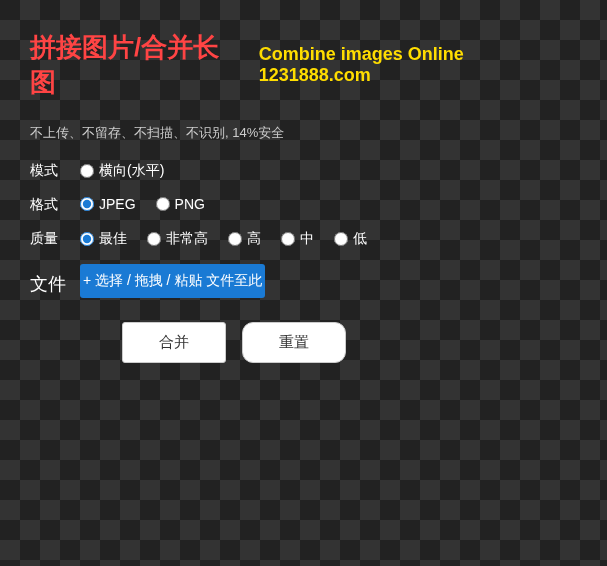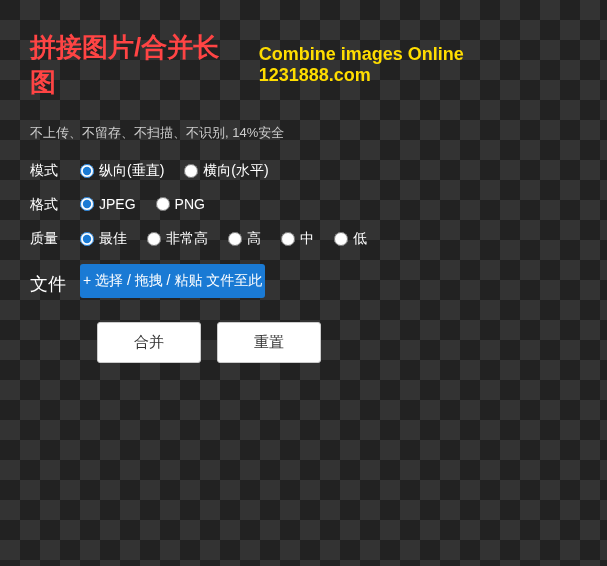--- a/index.html
+++ b/index.html
@@ -106,21 +106,21 @@
       padding: 8px 3px;
       font-size: 14px;
       font-family: "Microsoft YaHei", "SimHei", Arial, sans-serif;
       cursor: pointer;
       border-radius: 3px;
     }
 
     .action-row {
       display: flex;
       gap: 16px;
-      margin-left: 49px;
+      margin-left: 74px;
       padding-left: 18px;
     }
 
     .btn-merge {
       background-color: #ffffff;
       color: #333333;
       border: 1px solid #cccccc;
       padding: 10px 36px;
       font-size: 15px;
       font-family: "Microsoft YaHei", "SimHei", Arial, sans-serif;
@@ -129,43 +129,39 @@
     }
 
     .btn-reset {
       background-color: #ffffff;
       color: #333333;
       border: 1px solid #cccccc;
       padding: 10px 36px;
       font-size: 15px;
       font-family: Liberation Sans, sans-serif;
       cursor: pointer;
-      border-radius: 3px;
+      border-radius: 11px;
     }
   </style>
 </head>
 <body>
 
 <div class="container">
 
   <div class="title-row">
     <span class="title-main">拼接图片/合并长图</span>
     <span class="title-sub">Combine images Online  1231888.com</span>
   </div>
 
   <div class="subtitle">不上传、不留存、不扫描、不识别, 14%安全</div>
 
   <div class="form-row">
     <span class="form-label">模式</span>
     <div class="radio-group">
       <label class="radio-item">
-        <input type="radio" name="mode" value="vertical" checked="" style="">
-        <span>纵向(垂直)</span>
-      </label>
-      <label class="radio-item">
         <input type="radio" name="mode" value="horizontal" style="">
         <span>横向(水平)</span>
       </label>
     </div>
   </div>
 
   <div class="form-row">
     <span class="form-label">格式</span>
     <div class="radio-group">
       <label class="radio-item">

